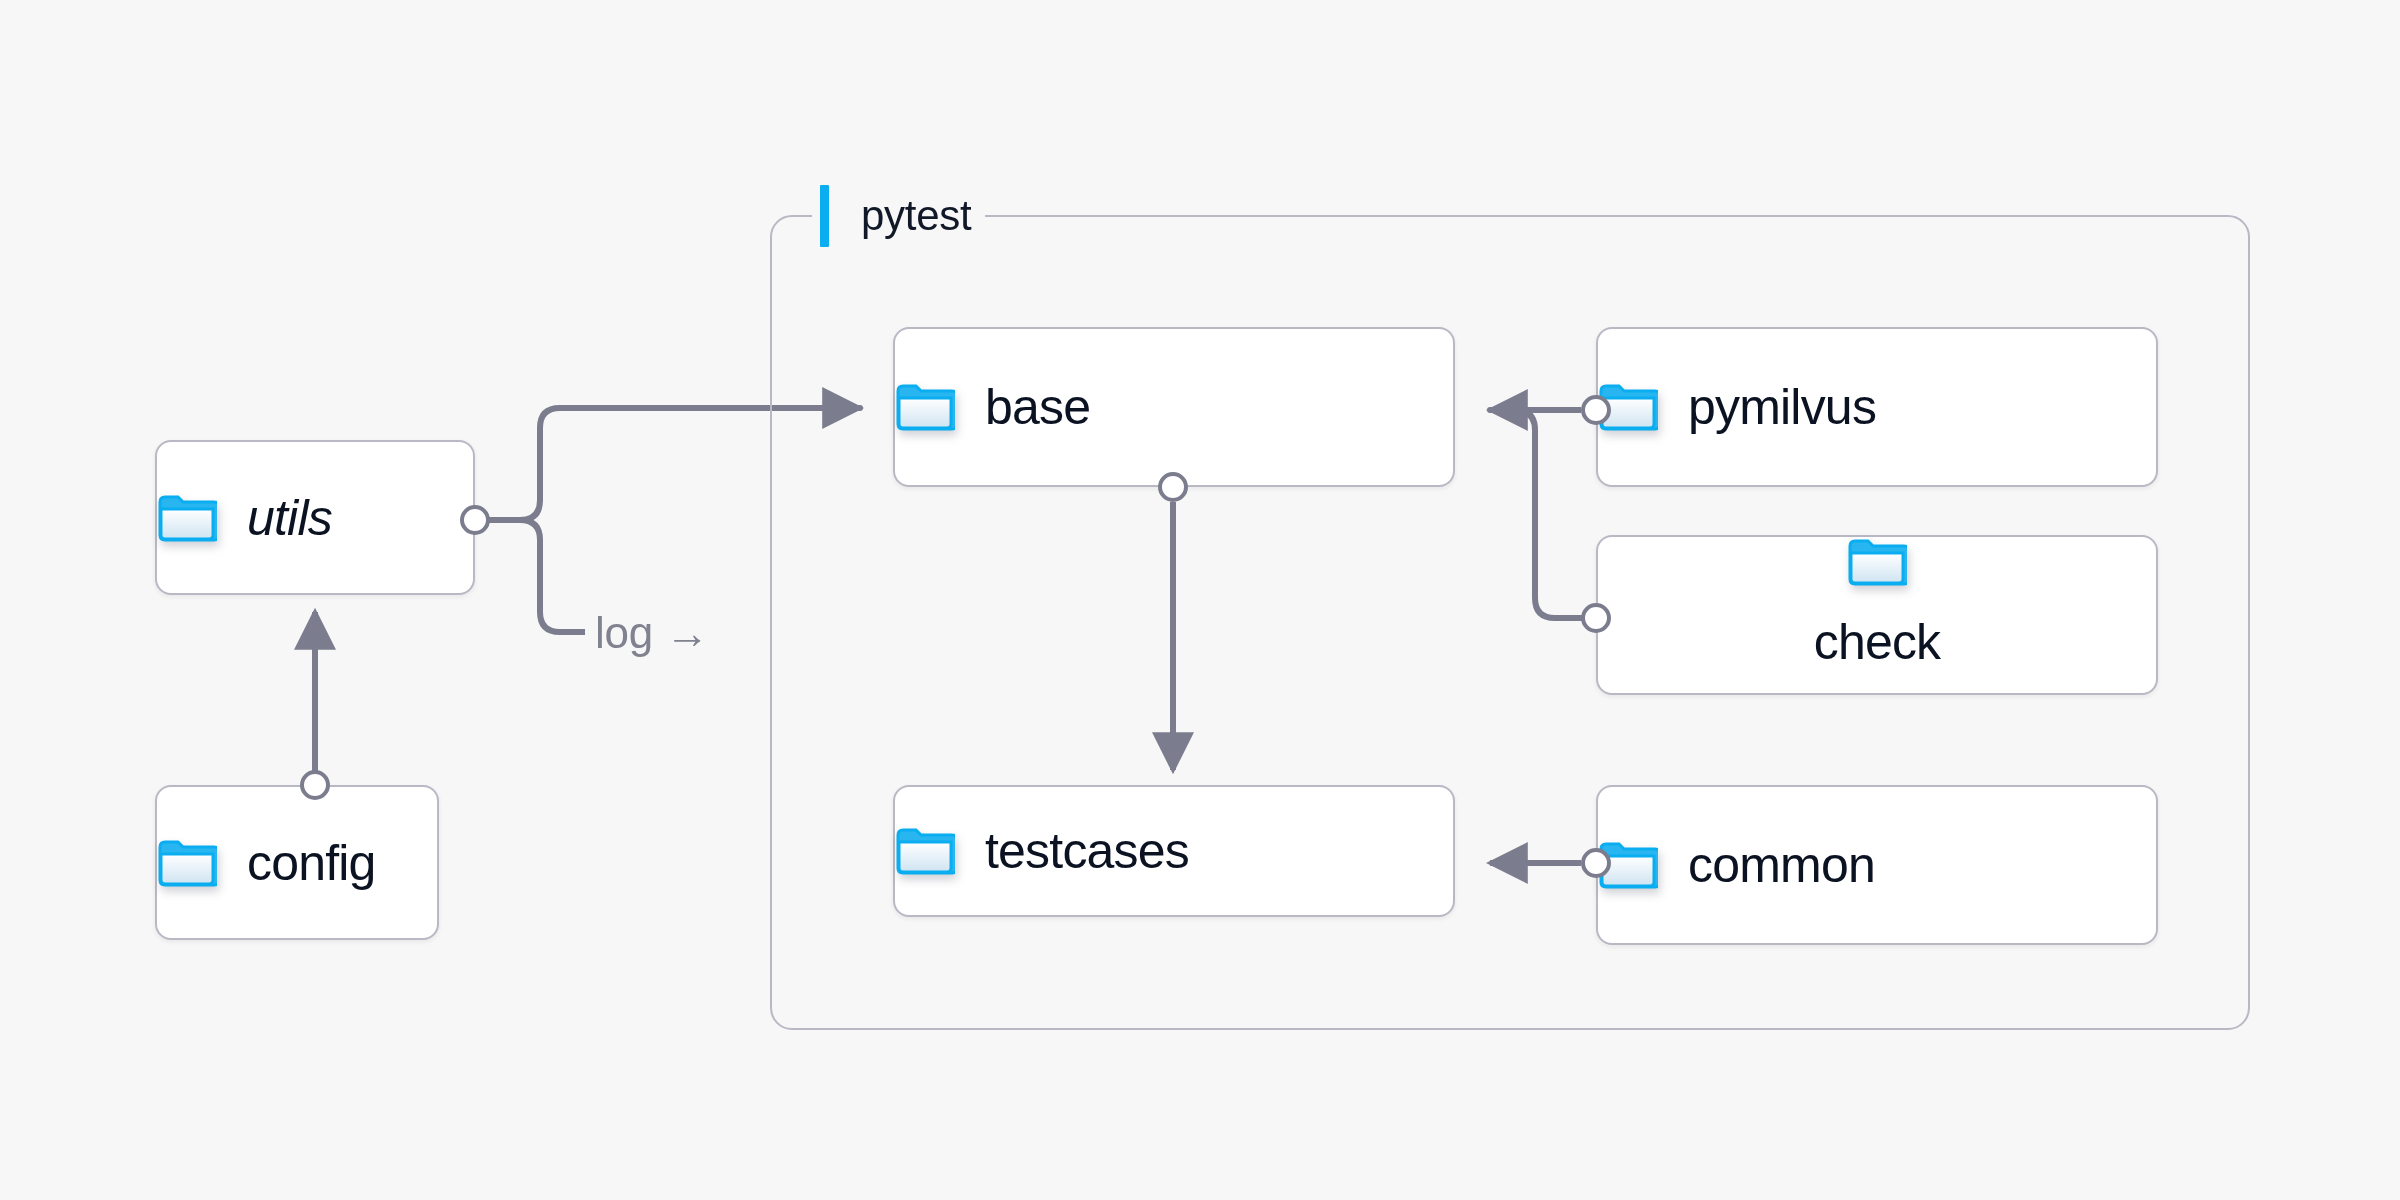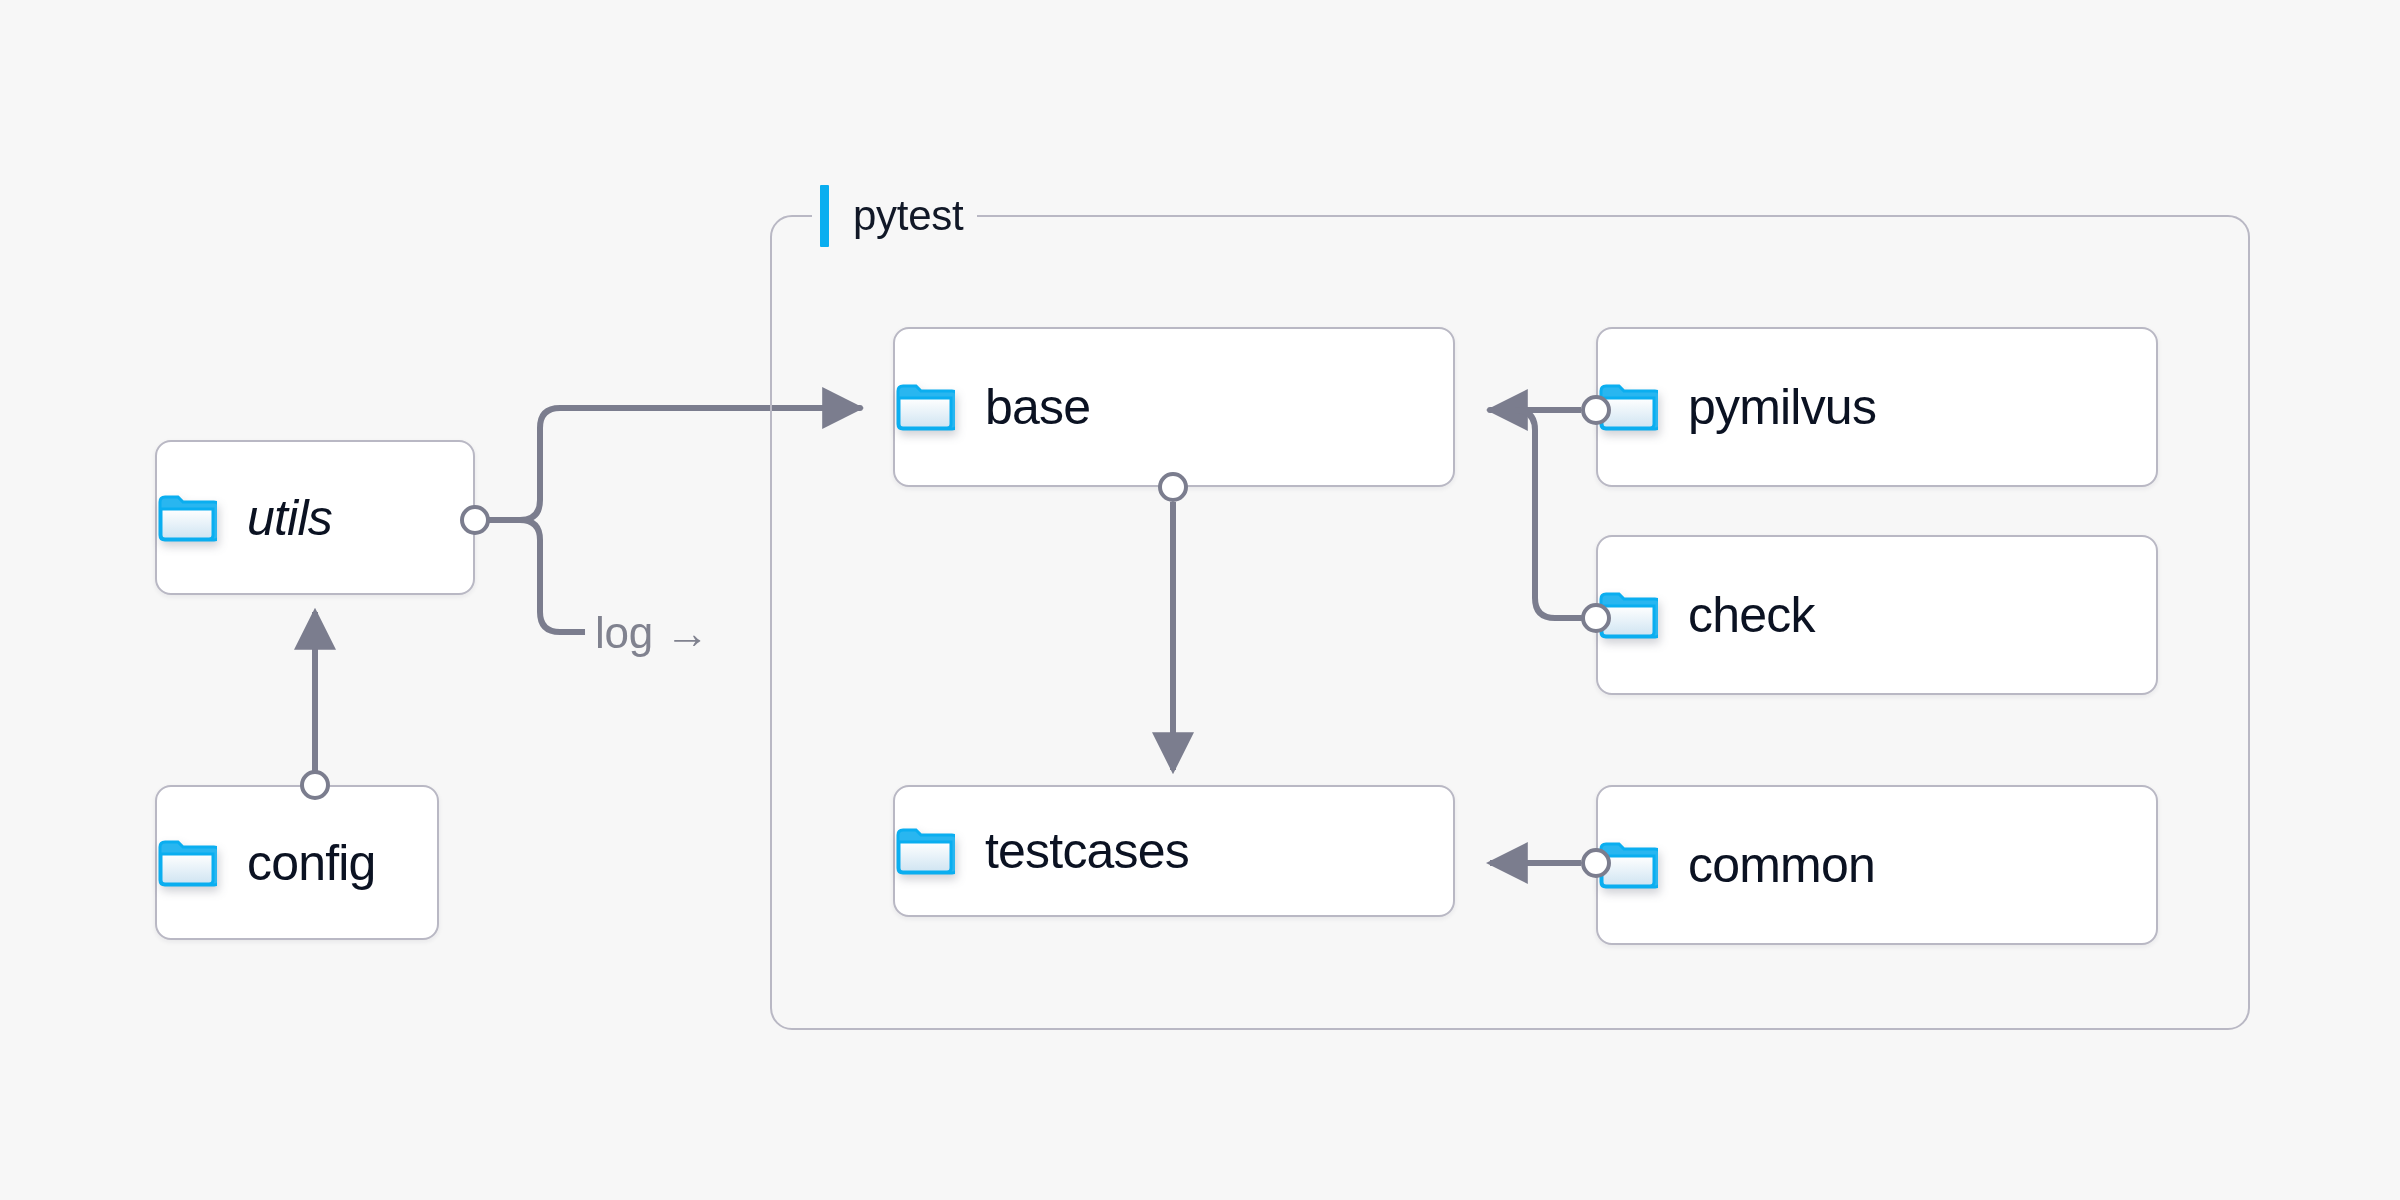--- a/index.html
+++ b/index.html
@@ -32,21 +32,21 @@
     position: absolute;
     border: 2px solid #b9b8c4;
     border-radius: 22px;
     background: transparent;
     box-sizing: border-box;
   }
   .group-label-wrap {
     position: absolute;
     display: flex;
     align-items: center;
-    gap: 24px;
+    gap: 32px;
     background: #f7f7f7;
     padding: 0 14px 0 8px;
     height: 64px;
   }
   .group-accent-bar {
     width: 9px;
     height: 62px;
     background: #0aaef0;
     border-radius: 1px;
     flex: none;
@@ -194,21 +194,21 @@
   </div>
 
   <div class="node" id="node-pymilvus" style="left: 1596px; top: 327px; width: 562px; height: 160px;">
     <svg class="folder-icon" viewBox="0 0 60 50">
       <path d="M3 9 q0-5 5-5 h13 l5 5 h31 q5 0 5 5 v28 q0 5-5 5 h-49 q-5 0-5-5 z" fill="#29b6f0" stroke="#0aaef0" stroke-width="3"></path>
       <path d="M4 16 h52 v26 q0 4-4 4 h-44 q-4 0-4-4 z" fill="url(#folderGrad)" stroke="#0aaef0" stroke-width="3"></path>
     </svg>
     <span class="node-label">pymilvus</span>
   </div>
 
-  <div class="node" id="node-check" style="left: 1596px; top: 535px; width: 562px; height: 160px;">
+  <div class="node" id="node-check" style="left: 1596px; top: 535px; width: 562px; height: 160px; flex-direction: column;">
     <svg class="folder-icon" viewBox="0 0 60 50">
       <path d="M3 9 q0-5 5-5 h13 l5 5 h31 q5 0 5 5 v28 q0 5-5 5 h-49 q-5 0-5-5 z" fill="#29b6f0" stroke="#0aaef0" stroke-width="3"></path>
       <path d="M4 16 h52 v26 q0 4-4 4 h-44 q-4 0-4-4 z" fill="url(#folderGrad)" stroke="#0aaef0" stroke-width="3"></path>
     </svg>
     <span class="node-label">check</span>
   </div>
 
   <div class="node" id="node-common" style="left: 1596px; top: 785px; width: 562px; height: 160px;">
     <svg class="folder-icon" viewBox="0 0 60 50">
       <path d="M3 9 q0-5 5-5 h13 l5 5 h31 q5 0 5 5 v28 q0 5-5 5 h-49 q-5 0-5-5 z" fill="#29b6f0" stroke="#0aaef0" stroke-width="3"></path>

